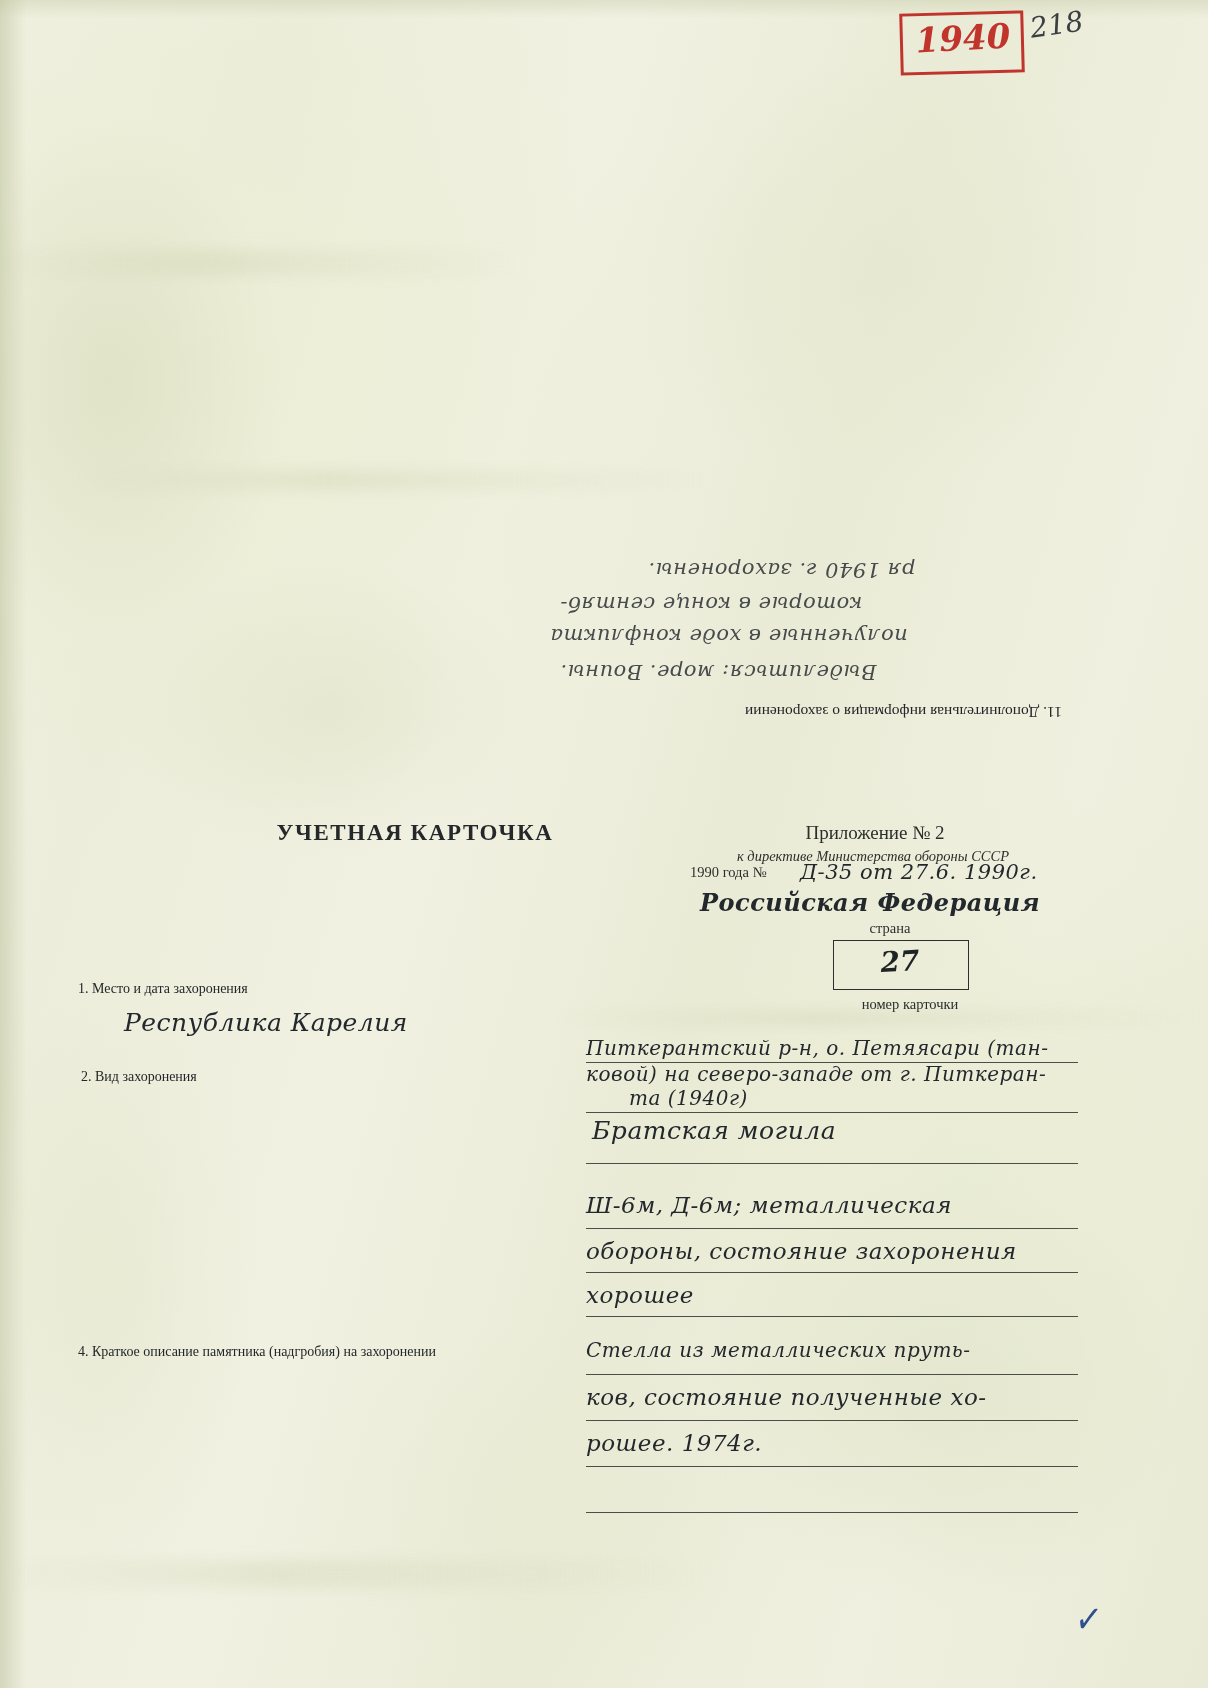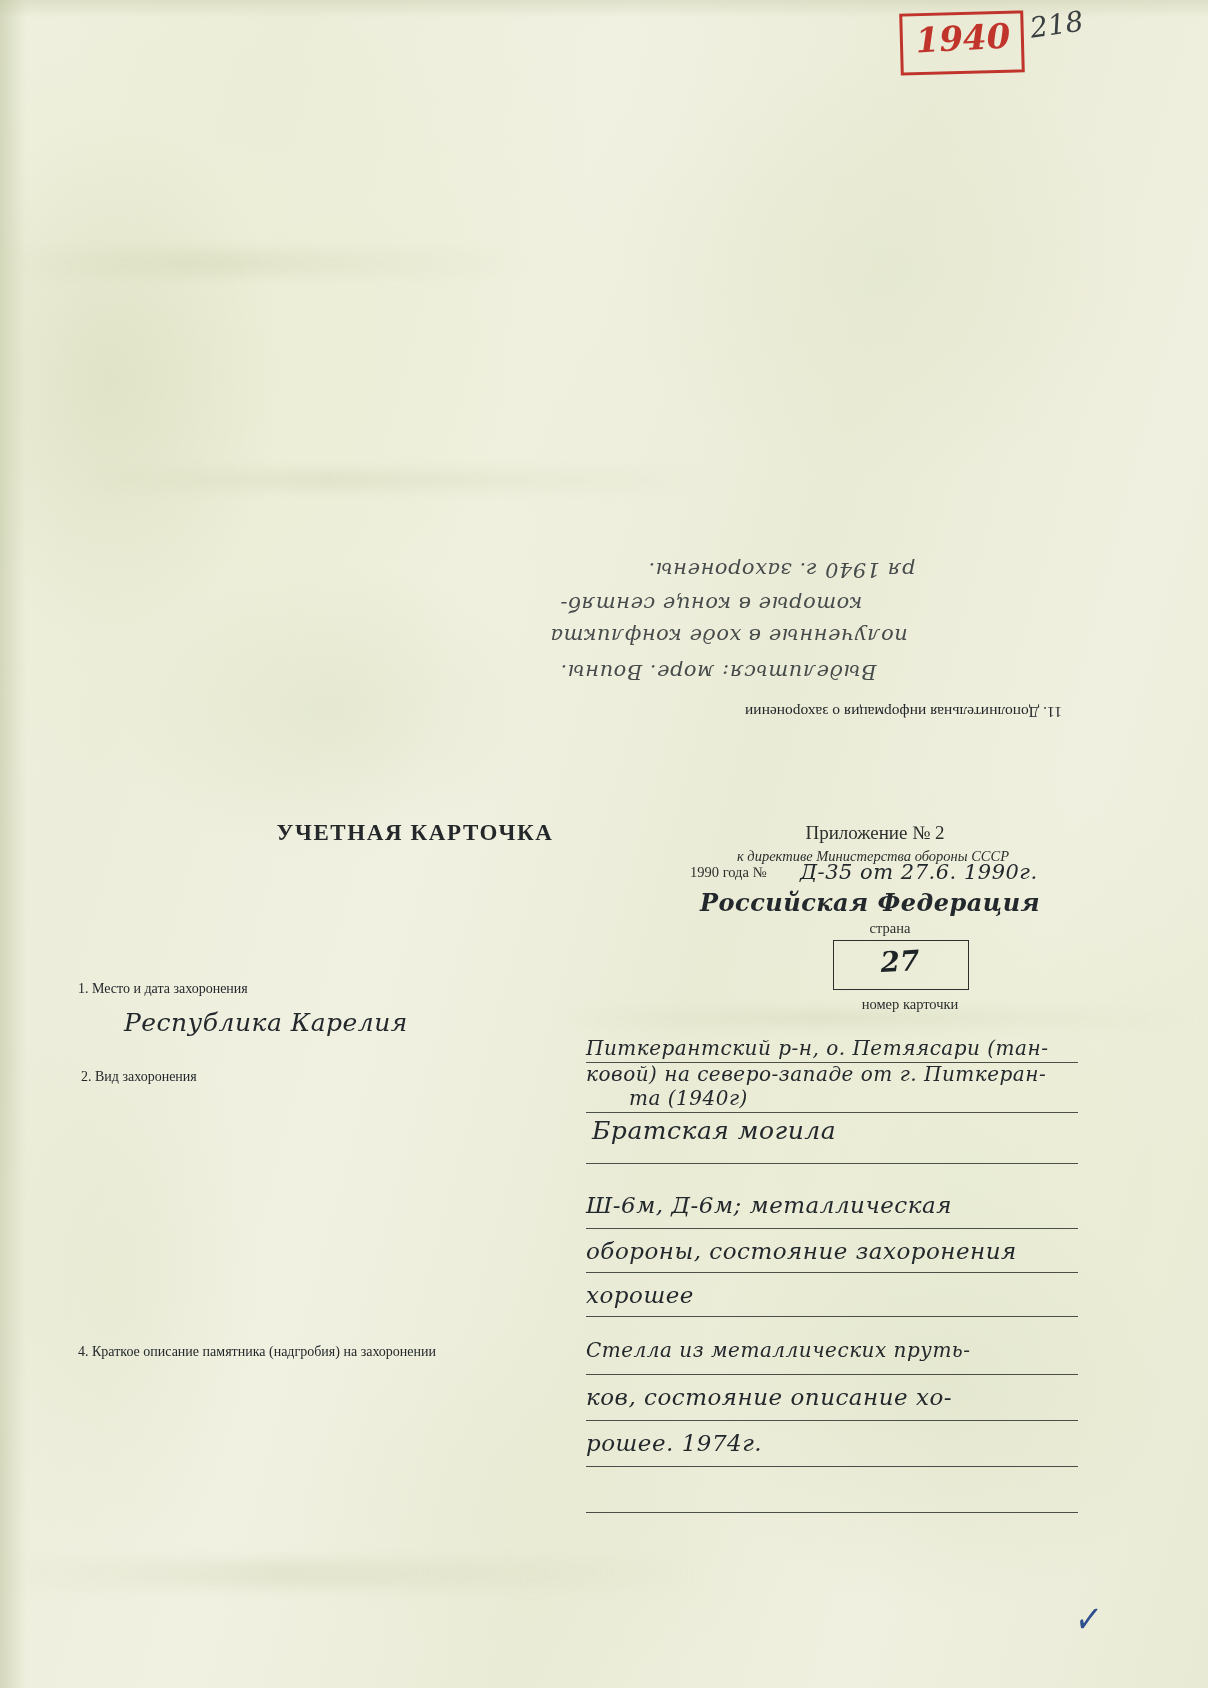--- a/index.html
+++ b/index.html
@@ -243,21 +243,21 @@
   <div class="hand" style="left:586px; top:1282px; font-size:23px;">хорошее</div>
   <div class="rule" style="left:586px; top:1228px; width:492px;"></div>
   <div class="rule" style="left:586px; top:1272px; width:492px;"></div>
   <div class="rule" style="left:586px; top:1316px; width:492px;"></div>
 
   <div class="field-label f4">
     <span>4.</span>
     <span>Краткое описание памятника (надгробия) на захоронении</span>
   </div>
   <div class="hand" style="left:586px; top:1338px; font-size:20px;">Стелла из металлических пруть-</div>
-  <div class="hand" style="left:586px; top:1384px; font-size:23px;">ков, состояние описание хо-</div>
+  <div class="hand" style="left:586px; top:1384px; font-size:23px;">ков, состояние полученные хо-</div>
   <div class="hand" style="left:586px; top:1430px; font-size:23px;">рошее. 1974г.</div>
   <div class="rule" style="left:586px; top:1374px; width:492px;"></div>
   <div class="rule" style="left:586px; top:1420px; width:492px;"></div>
   <div class="rule" style="left:586px; top:1466px; width:492px;"></div>
   <div class="rule" style="left:586px; top:1512px; width:492px;"></div>
 
   <div class="checkmark">✓</div>
 </div>
 
 </body></html>

